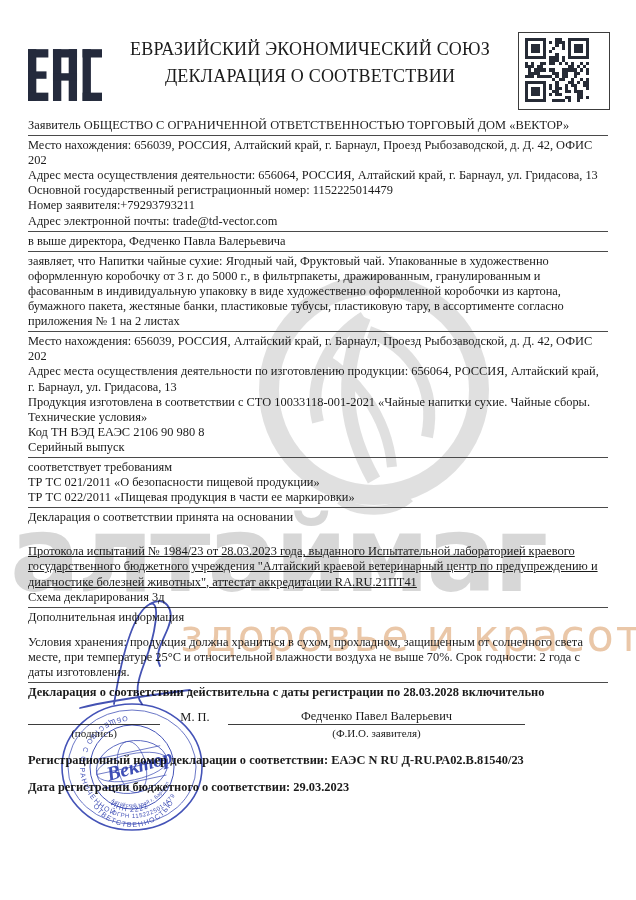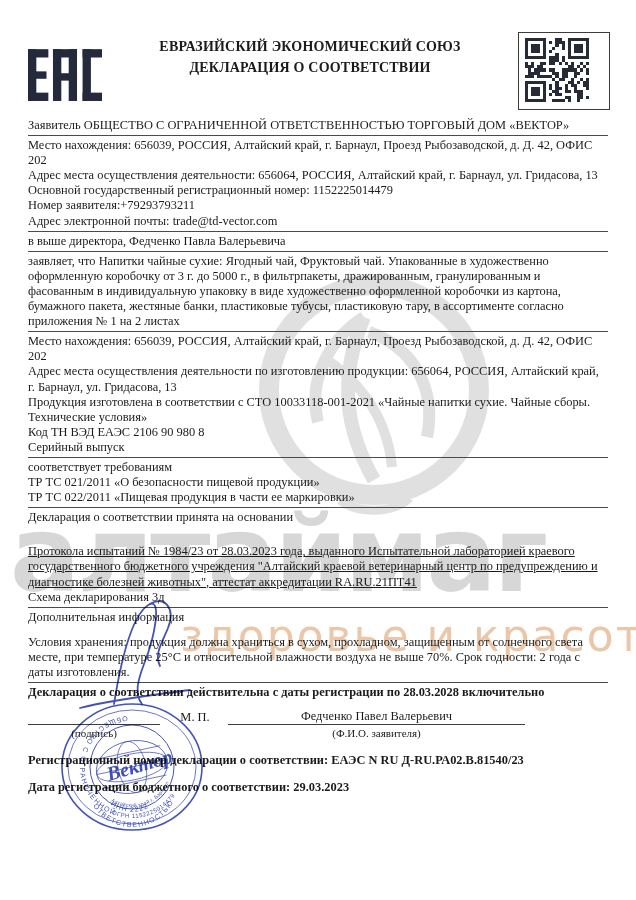--- a/index.html
+++ b/index.html
@@ -20,21 +20,21 @@
     left:180px; top:610px;
     font-family:"DejaVu Sans", sans-serif; font-weight:normal;
     font-size:44px; letter-spacing:2px;
     color:rgba(216,153,96,0.55); white-space:nowrap;
   }
   .wm-logo{left:252px; top:262px; opacity:0.30;}
   
   .content{position:relative; z-index:2;}
   .hdr{display:flex; align-items:flex-start; padding:28px 26px 0 28px;}
   .hdr-titles{flex:1; text-align:center; padding-top:8px;}
-  .hdr-titles div{font-weight:bold; font-size:14px; line-height:1.5; letter-spacing:.2px;}
+  .hdr-titles div{font-weight:normal; font-size:18px; line-height:1.5; letter-spacing:.2px;}
   .eac{margin-top:20px;}
   .qr-frame{
     width:78px; height:66px; border:1px solid #3c3c3c; background:#fff;
     padding:5px 6px; margin-top:4px;
   }
   .main{padding:8px 28px 0 28px; font-size:12.4px; line-height:15.1px;}
   .main p{margin:0; text-align:left;}
   b{font-weight:normal;}
   .rule{border-top:1.2px solid #4a4a4a; margin:2px 0 2px 0; height:0;}
   .validity{font-weight:bold;}

